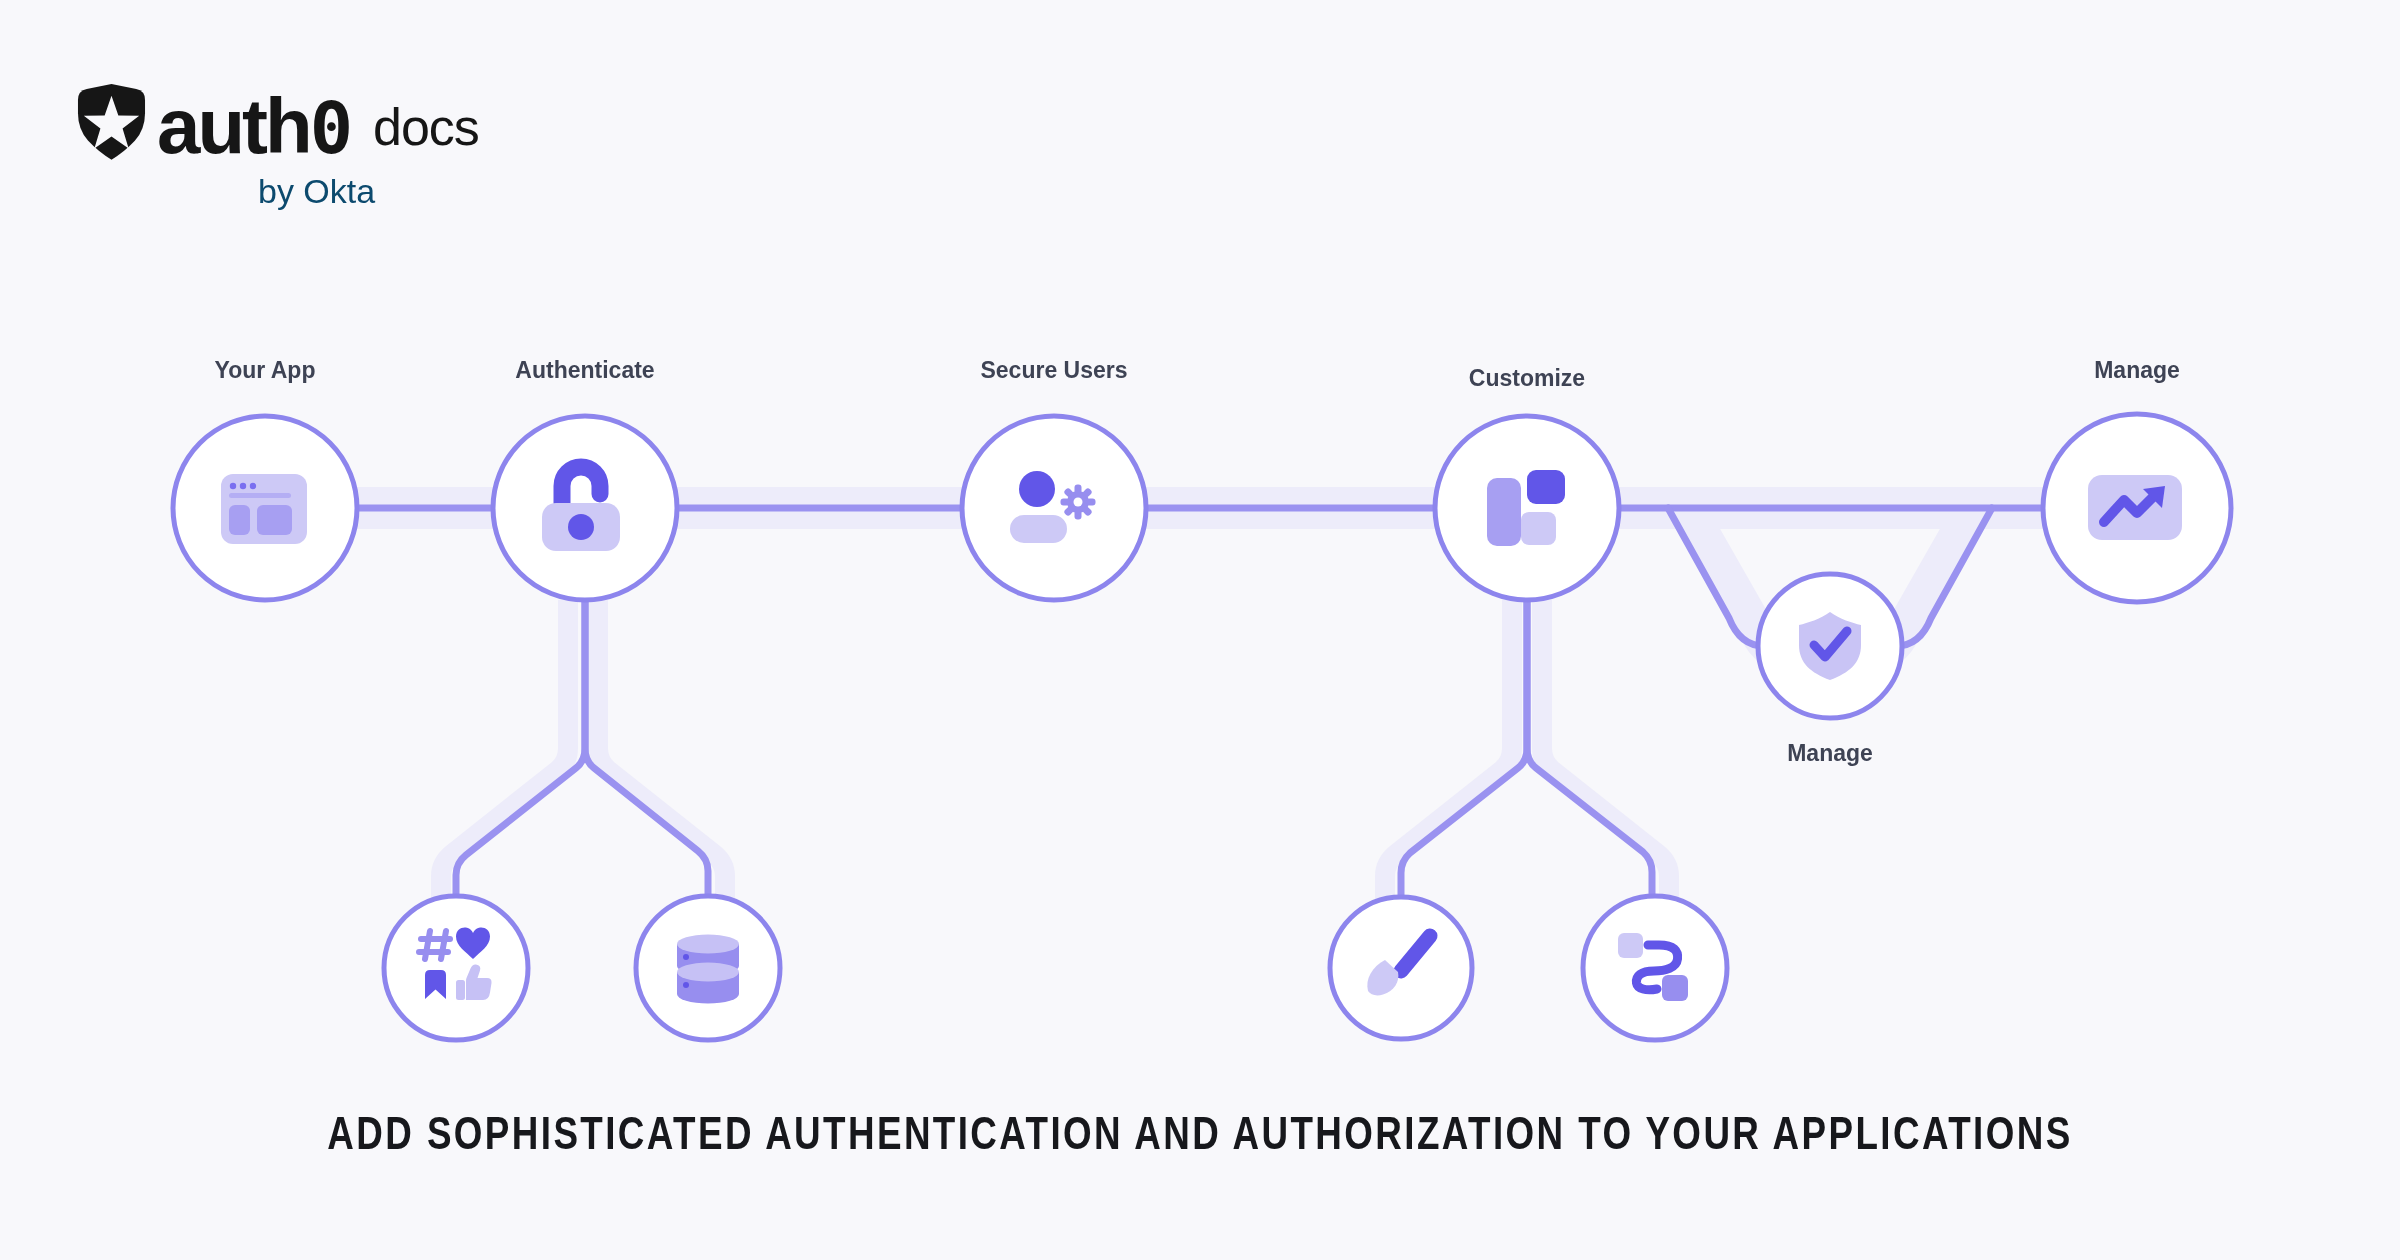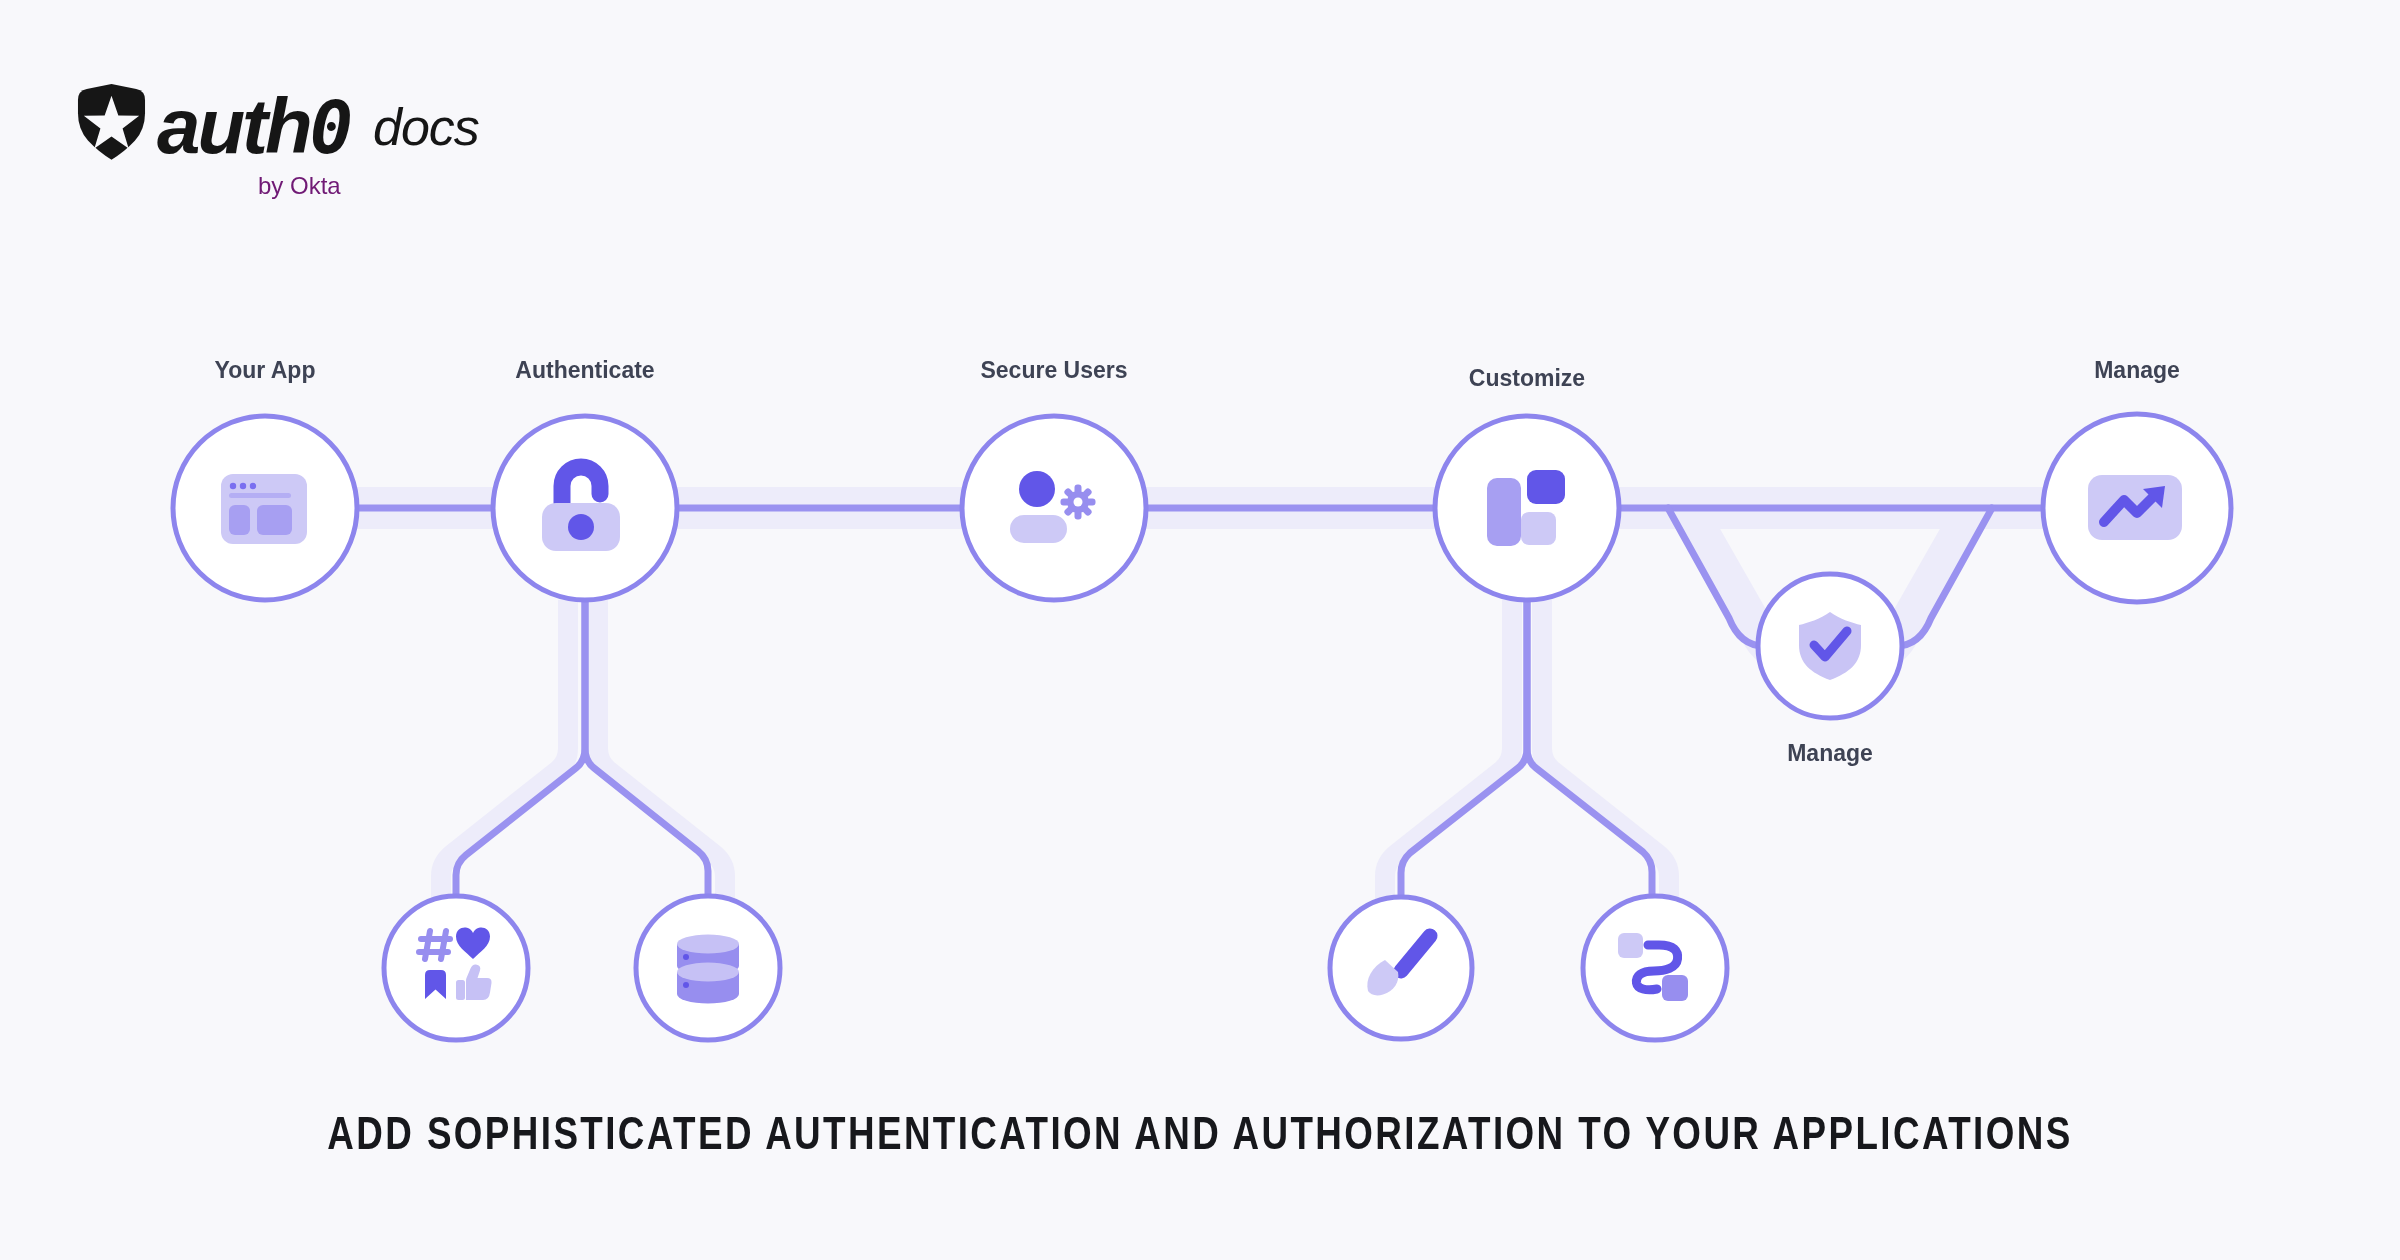--- a/index.html
+++ b/index.html
@@ -10,25 +10,25 @@
   }
   *{box-sizing:border-box;margin:0;padding:0;}
   html,body{width:2400px;height:1260px;}
   body{font-family:"Liberation Sans",sans-serif;background:var(--bg);}
   .canvas{position:relative;width:2400px;height:1260px;overflow:hidden;background:var(--bg);}
   .diagram{position:absolute;left:0;top:0;width:2400px;height:1260px;}
 
   
   .logo{position:absolute;left:75px;top:81px;display:flex;align-items:center;color:var(--logo);cursor:pointer;}
   .logo svg{width:73px;height:86px;display:block;}
-  .wordmark{display:flex;align-items:center;margin-left:9px;font-style:italic;}
+  .wordmark{display:flex;align-items:center;margin-left:9px;}
   .brand{font-size:78px;font-weight:700;letter-spacing:-3px;color:var(--logo);}
   .brand .zero{font-family:"DejaVu Sans Mono",monospace;font-weight:700;font-size:72px;letter-spacing:0;}
   .product{font-size:52px;font-weight:400;letter-spacing:-1px;margin-left:20px;color:var(--logo);}
-  .byline{position:absolute;left:183px;top:91px;font-size:24px;color:#701a75;}
+  .byline{position:absolute;left:183px;top:91px;font-size:34px;color:#0c4a6e;}
 
   
   .node-label{position:absolute;transform:translateX(-50%);font-size:23px;font-weight:700;
               color:var(--label);white-space:nowrap;}
 
   
   .heading{position:absolute;left:0;top:1106px;width:2400px;text-align:center;
            font-size:46px;font-weight:700;color:var(--heading);letter-spacing:3px;
            transform:scaleX(0.8);transform-origin:center;white-space:nowrap;}
 </style>

